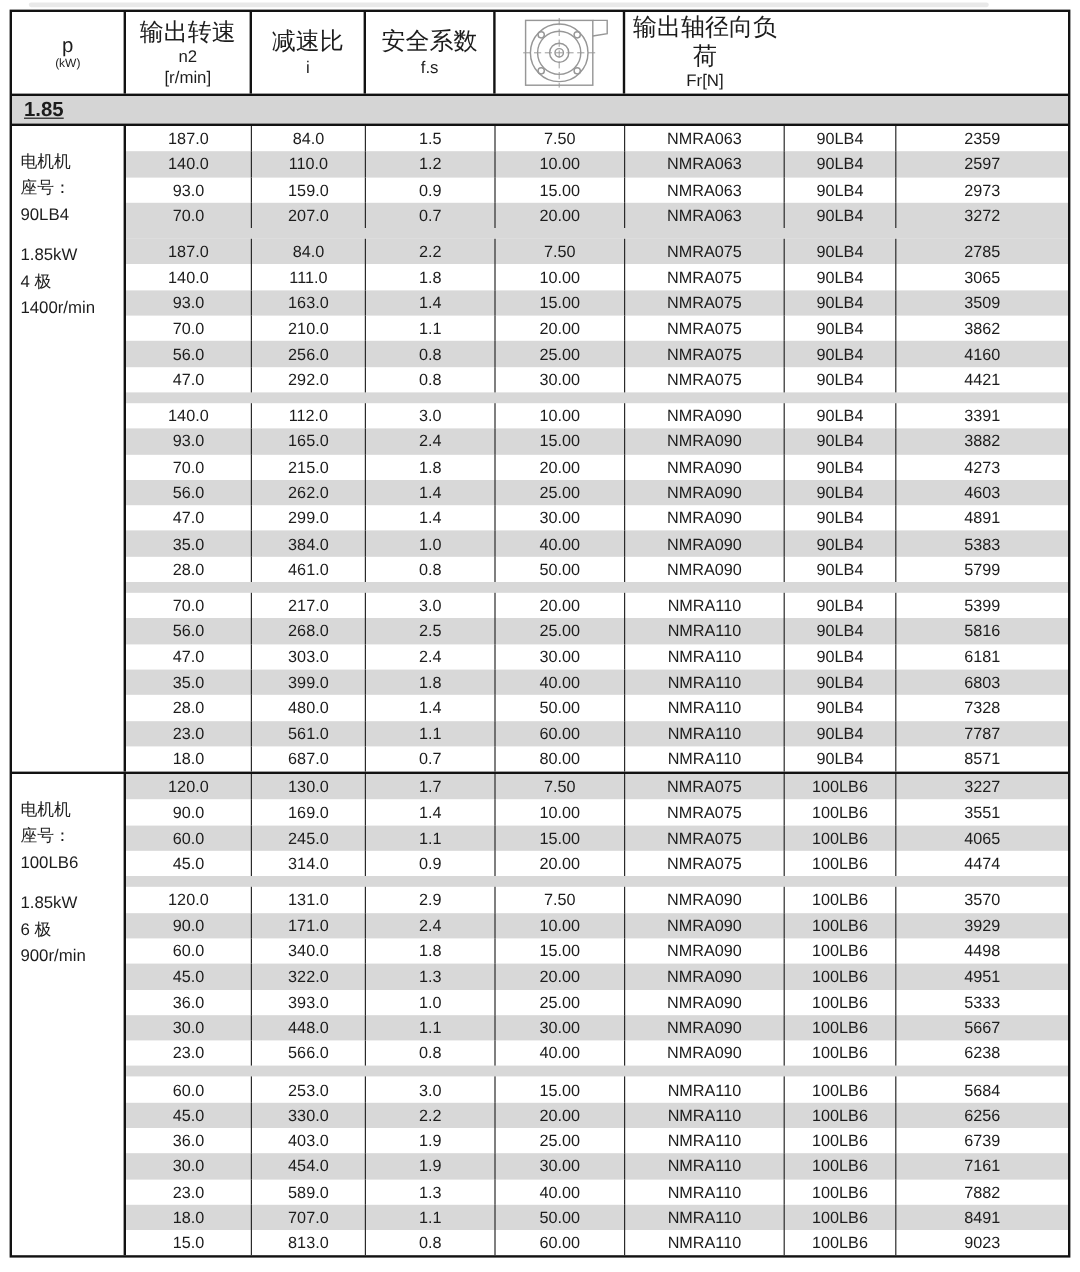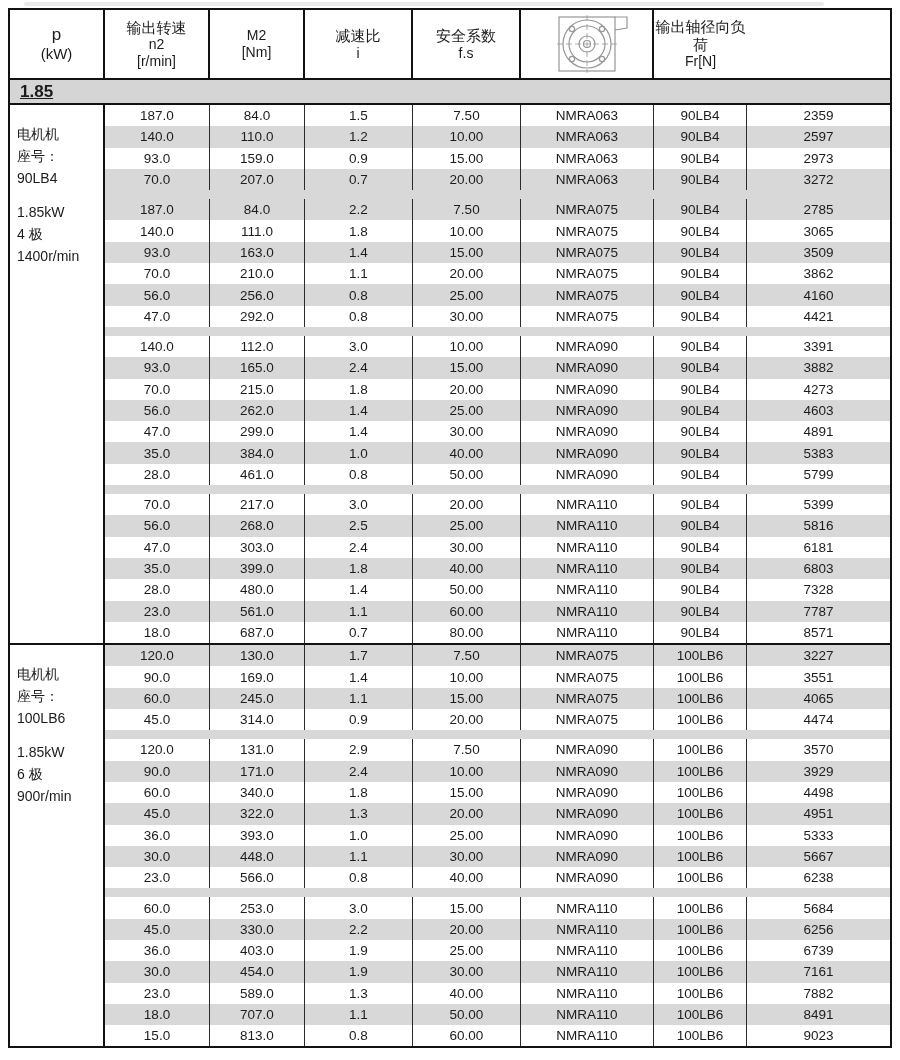--- a/index.html
+++ b/index.html
@@ -25,22 +25,22 @@
     height:70px;
     border-bottom:2px solid var(--border_dark,#111);
   }
   .hcell {
     display:flex; flex-direction:column; align-items:center; justify-content:center;
     border-right:2px solid var(--border_dark,#111);
     line-height:1.18; text-align:center; padding:2px 0;
   }
   .hcell:last-child { border-right:none; }
   .h-main  { font-size:17px; }
-  .h-sub   { font-size:15px; }
-  .h-cn    { font-size:15px; }
+  .h-sub   { font-size:10px; }
+  .h-cn    { font-size:20px; }
   .h-latin { font-size:14px; }
   .hcell svg { display:block; }
   
   .band {
     height:25px; background:var(--band_bg,#d5d5d5);
     border-bottom:2px solid var(--border_dark,#111);
     display:flex; align-items:center;
     font-size:17px; font-weight:bold; padding-left:10px;text-decoration:underline;
   }
   
@@ -79,24 +79,20 @@
 
     <div class="header-row">
       <div class="hcell">
         <div class="h-main">p</div>
         <div class="h-sub">(kW)</div>
       </div>
       <div class="hcell">
         <div class="h-cn">输出转速</div>
         <div class="h-latin">n2</div>
         <div class="h-latin">[r/min]</div>
-      </div>
-      <div class="hcell">
-        <div class="h-latin">M2</div>
-        <div class="h-latin">[Nm]</div>
       </div>
       <div class="hcell">
         <div class="h-cn">减速比</div>
         <div class="h-latin">i</div>
       </div>
       <div class="hcell">
         <div class="h-cn">安全系数</div>
         <div class="h-latin">f.s</div>
       </div>
       <div class="hcell">

